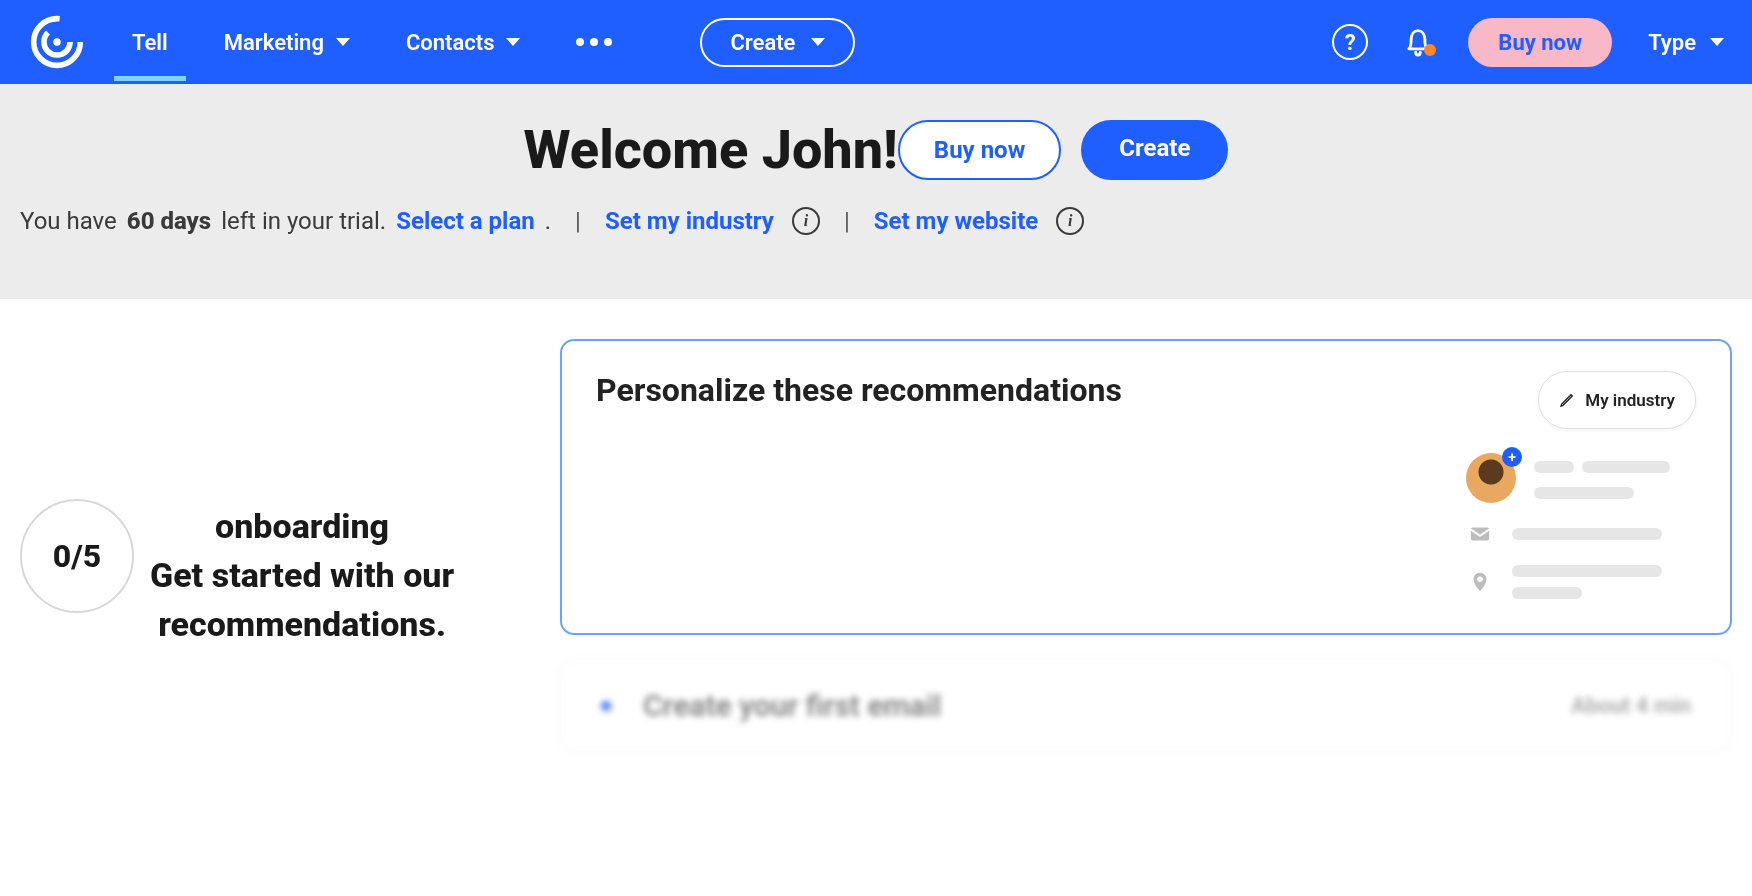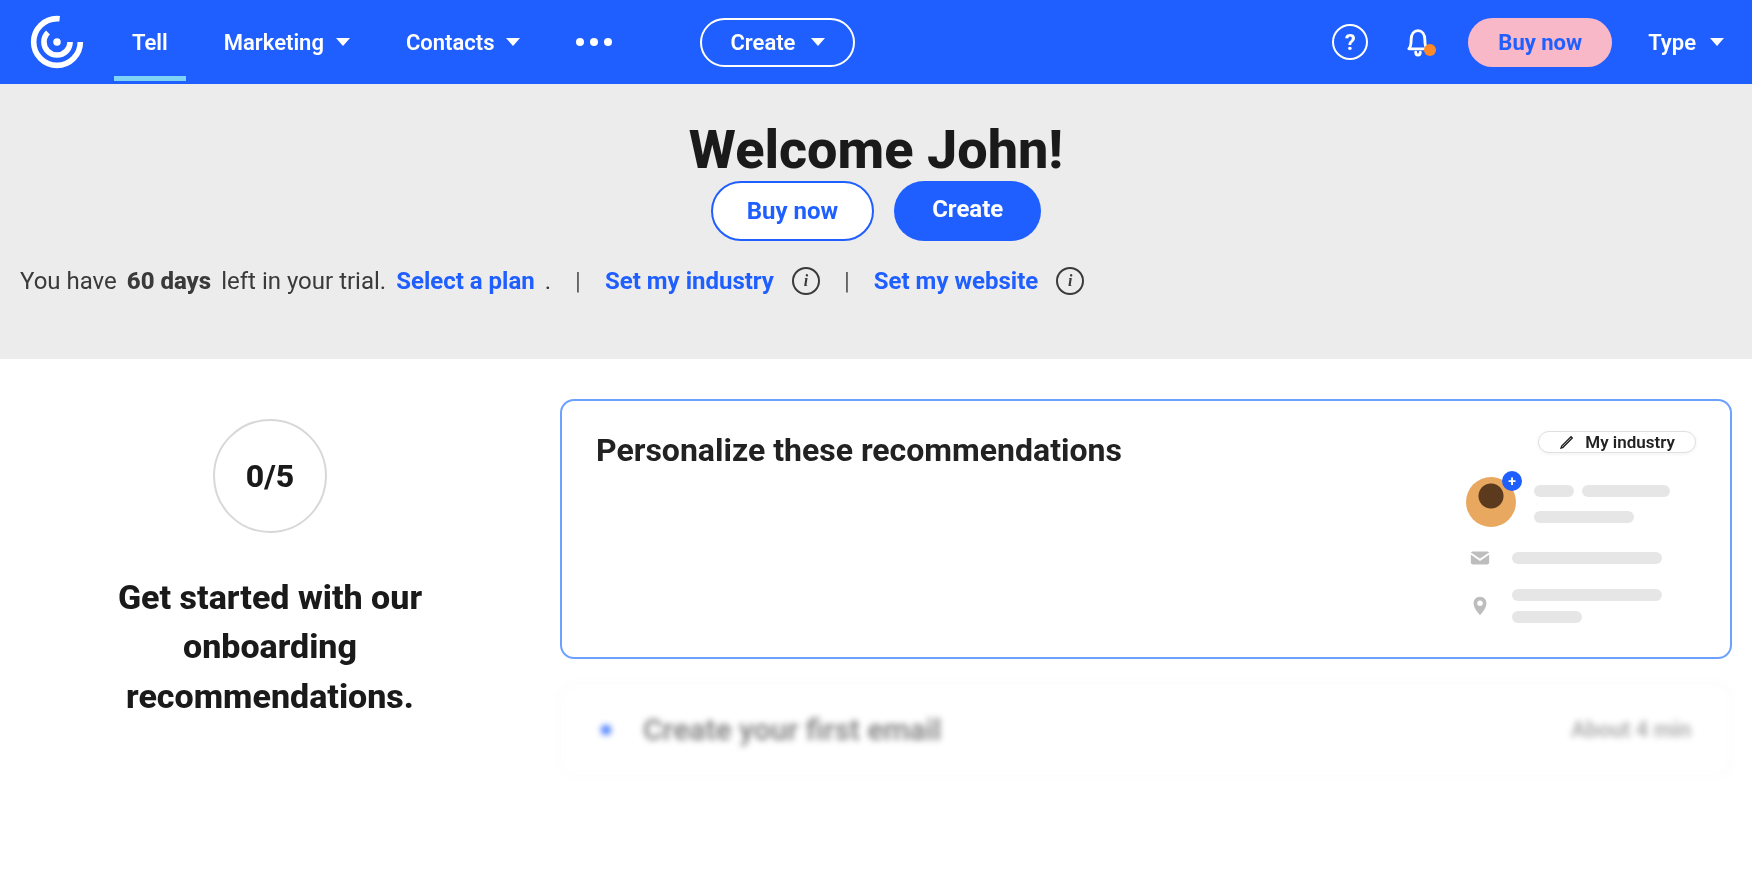--- a/index.html
+++ b/index.html
@@ -86,21 +86,21 @@
     border-radius: 40px;
     cursor: pointer;
   }
   .user-menu { display: flex; align-items: center; gap: 14px; font-size: 22px; font-weight: 600; cursor: pointer; }
 
   
   .hero {
     background: #ececec;
     padding: 34px 20px 64px 20px;
   }
-  .hero-row1 { display: flex; align-items: center; justify-content: space-between; flex-direction: column; }
+  .hero-row1 { display: flex; align-items: center; justify-content: center; }
   .hero h1 { font-size: 54px; font-weight: 800; color: #1a1a1a; }
   .hero-actions { display: flex; gap: 20px; }
   .btn-outline-blue {
     border: 2px solid #1f5eff; color: #1f5eff; background: #fff;
     border-radius: 40px; padding: 14px 34px; font-size: 24px; font-weight: 700; cursor: pointer;
   }
   .btn-solid-blue {
     background: #1f5eff; color: #fff; border-radius: 40px;
     padding: 14px 38px; font-size: 24px; font-weight: 700; cursor: pointer;
   }
@@ -118,21 +118,21 @@
   .sep { color: #5a5a5a; padding: 0 14px; }
   .info-icon {
     width: 28px; height: 28px; border: 2px solid #3a3a3a; border-radius: 50%;
     display: inline-flex; align-items: center; justify-content: center;
     font-size: 16px; font-weight: 700; color: #3a3a3a; margin-left: 8px;
     font-family: Georgia, serif; font-style: italic;
   }
 
   
   .main { display: flex; padding: 40px 20px 0 20px; gap: 40px; }
-  .leftcol { width: 500px; display: flex; flex-direction: column; align-items: center; padding-top: 20px; }
+  .leftcol { width: 500px; display: flex; flex-direction: row; align-items: center; padding-top: 20px; gap: 16px; }
   .progress-circle {
     width: 114px; height: 114px; border: 2px solid #d8d8d8; border-radius: 50%;
     display: flex; align-items: center; justify-content: center;
     font-size: 32px; font-weight: 800; color: #1a1a1a;
   }
   .left-heading {
     margin-top: 40px; font-size: 34px; font-weight: 800; text-align: center;
     line-height: 1.45; color: #1a1a1a;
   }
 
@@ -166,21 +166,21 @@
   .search-wrap input::placeholder { color: #9a9a9a; }
   .card-actions { margin-top: 40px; display: flex; align-items: center; gap: 26px; }
   .linkaction { color: #1f5eff; font-size: 22px; font-weight: 700; cursor: pointer; }
   .btn-save {
     background: #1f5eff; color: #fff; border-radius: 40px;
     padding: 14px 30px; font-size: 22px; font-weight: 700; cursor: pointer;
   }
   .card-right { width: 260px; display: flex; flex-direction: column; align-items: flex-end; }
   .my-industry-pill {
     background: #fff; border: 1px solid #e0e0e0; border-radius: 40px;
-    padding: 0 20px; display: flex; align-items: center; gap: 10px;
+    padding: 18px 20px; display: flex; align-items: center; gap: 10px;
     font-size: 17px; font-weight: 600; color: #222; cursor: pointer;
     box-shadow: 0 1px 4px rgba(0,0,0,0.06);
   }
   .mock-profile { margin-top: 24px; display: flex; flex-direction: column; gap: 20px; width: 230px; }
   .mock-row { display: flex; align-items: center; gap: 18px; }
   .avatar {
     width: 50px; height: 50px; border-radius: 50%; background: #e8a860;
     position: relative; flex-shrink: 0;
     background: radial-gradient(circle at 50% 38%, #5b3a1e 0 12px, #e8a860 13px 100%);
   }
@@ -288,22 +288,22 @@
     <span class="info-icon">i</span>
   </div>
 </div>
 
 <div class="main">
   <div class="leftcol">
     <div class="progress-circle">
       <span>0/5</span>
     </div>
     <div class="left-heading">
+      <div>onboarding</div>
       <div>Get started with our</div>
-      <div>onboarding</div>
       <div>recommendations.</div>
     </div>
   </div>
 
   <div class="rightcol">
     <div class="card">
       <div class="card-left">
         <h2>Personalize these recommendations</h2>
       </div>
       <div class="card-right">

